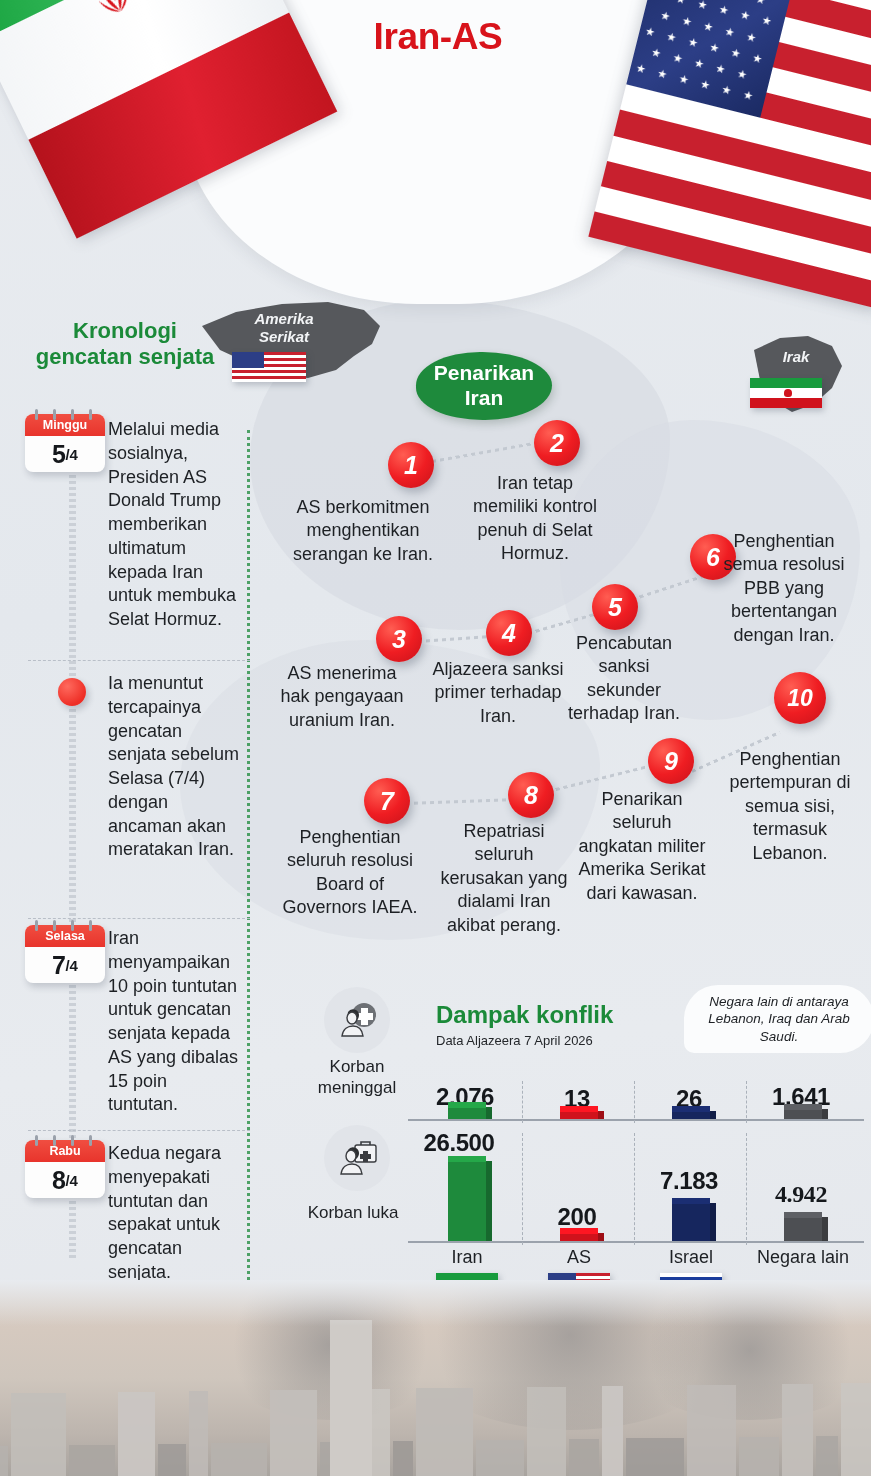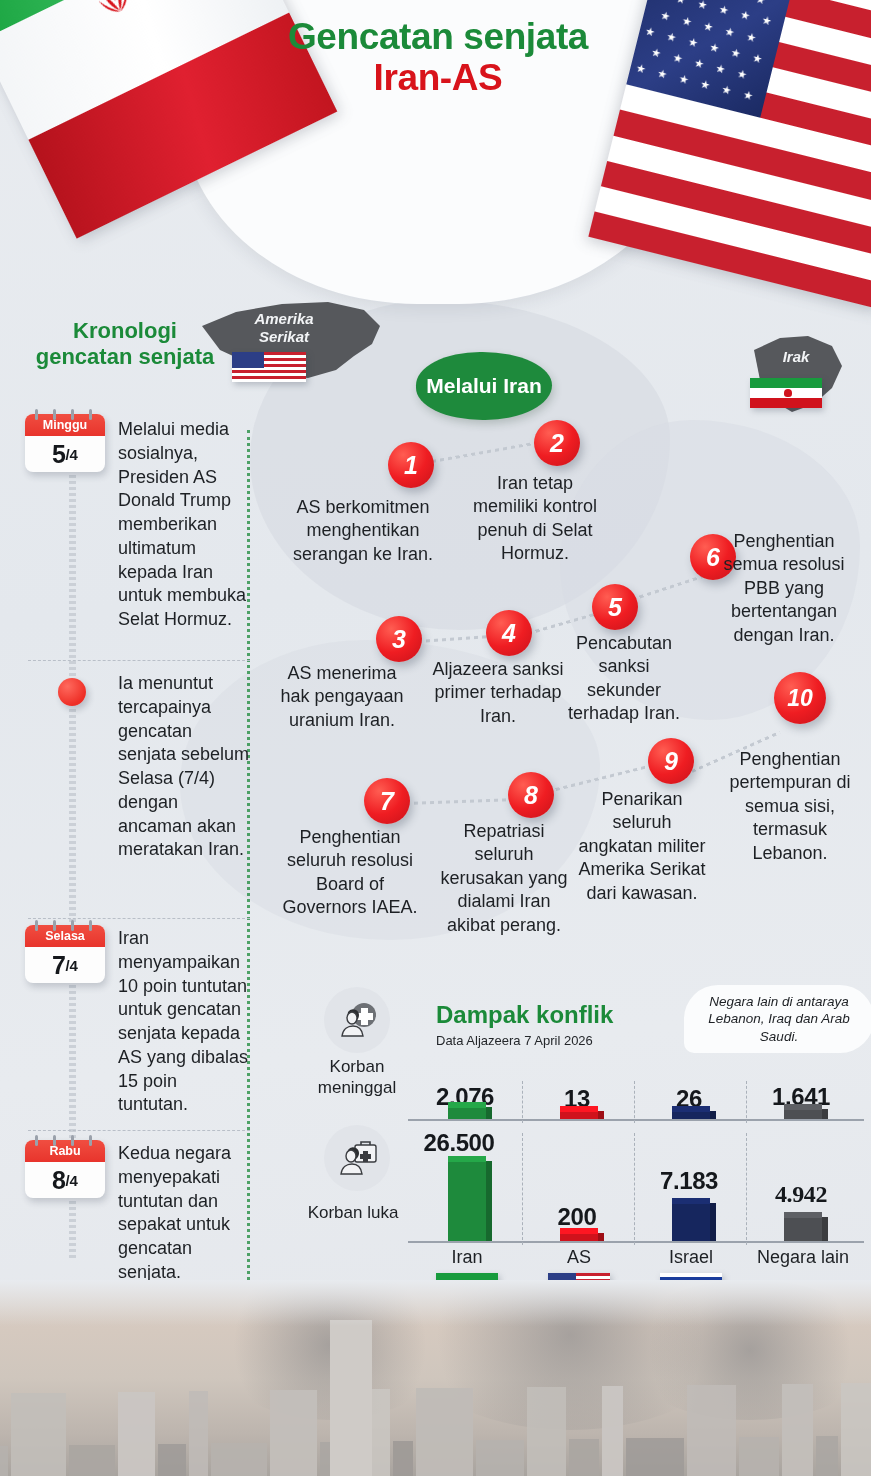--- a/index.html
+++ b/index.html
@@ -116,21 +116,21 @@
     position: absolute; top: 0; width: 3px; height: 11px;
     background: #9aa1ab; border-radius: 2px;
   }
   .tl-dot {
     position: absolute; left: 58px; width: 28px; height: 28px;
     border-radius: 50%;
     background: radial-gradient(circle at 34% 30%,#ff6a5e,#ee2e26 70%);
     box-shadow: 3px 4px 6px rgba(40,50,70,.22);
   }
   .tl-text {
-    position: absolute; left: 118px; width: 134px;
+    position: absolute; left: 108px; width: 134px;
     font-size: 18px; line-height: 1.32; color: #1d2024;
   }
   .tl-sep {
     position: absolute; left: 28px; width: 222px; height: 0;
     border-top: 1px dashed #b9bfc8;
   }
   .dotline-v {
     position: absolute; left: 247px; top: 430px; width: 0; height: 935px;
     border-left: 3px dotted #1b8a39; opacity: .75;
   }
@@ -306,21 +306,20 @@
           <span class="star" style="left: 4%; top: 87%;">★</span>
           <span class="star" style="left: 20%; top: 87%;">★</span>
           <span class="star" style="left: 36%; top: 87%;">★</span>
           <span class="star" style="left: 52%; top: 87%;">★</span>
           <span class="star" style="left: 68%; top: 87%;">★</span>
           <span class="star" style="left: 84%; top: 87%;">★</span>
         </div>
     </div>
 
     <div class="title">
-      <h1>Gencatan senjata</h1>
       <h2>Iran-AS</h2>
     </div>
   </div>
 
   <svg style="position:absolute;left:196px;top:292px;width:190px;height:96px;" viewBox="0 0 190 96">
     <path d="M6 34 L40 20 L86 12 L132 10 L168 18 L184 34 L176 52 L158 64 L140 78 L112 86 L78 82 L50 70 L24 58 Z" fill="#56585c"></path>
   </svg>
   <div class="maplabel" style="left:232px;top:310px;width:104px;font-size:15px;">
     <span>Amerika</span><br>
     <span>Serikat</span>
@@ -396,21 +395,21 @@
         </div>
       <div class="head">Rabu</div>
       <div class="body">
         <span class="dnum">8</span>
         <span class="dmon">/4</span>
       </div>
     </div>
     <div class="tl-text" style="top:2px;">Kedua negara menyepakati tuntutan dan sepakat untuk gencatan senjata.</div>
   </div>
 
-  <div class="pill">Melalui Iran</div>
+  <div class="pill">Penarikan Iran</div>
 
   <div class="connector" style="left:432px;top:460px;width:108px;transform:rotate(-10deg);"></div>
   <div class="connector" style="left:418px;top:640px;width:84px;transform:rotate(-4deg);"></div>
   <div class="connector" style="left:528px;top:632px;width:82px;transform:rotate(-16deg);"></div>
   <div class="connector" style="left:632px;top:598px;width:82px;transform:rotate(-18deg);"></div>
   <div class="connector" style="left:406px;top:802px;width:112px;transform:rotate(-2deg);"></div>
   <div class="connector" style="left:548px;top:790px;width:108px;transform:rotate(-14deg);"></div>
   <div class="connector" style="left:692px;top:770px;width:96px;transform:rotate(-24deg);"></div>
 
   <div class="dmd">

